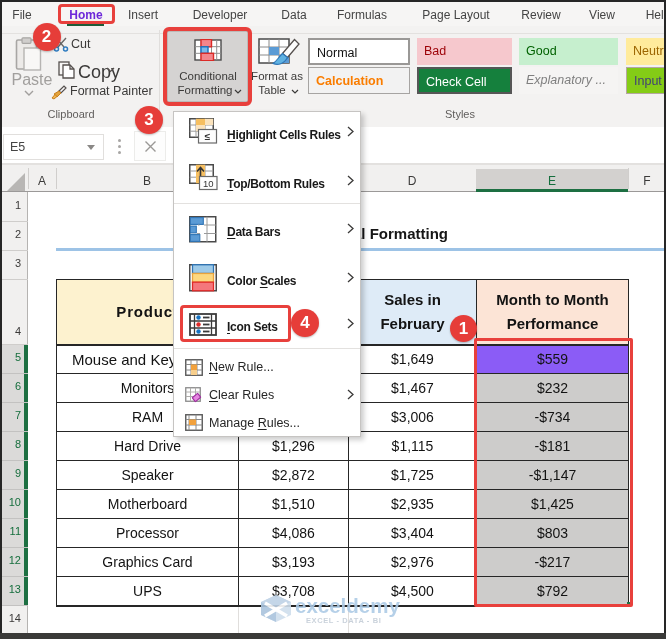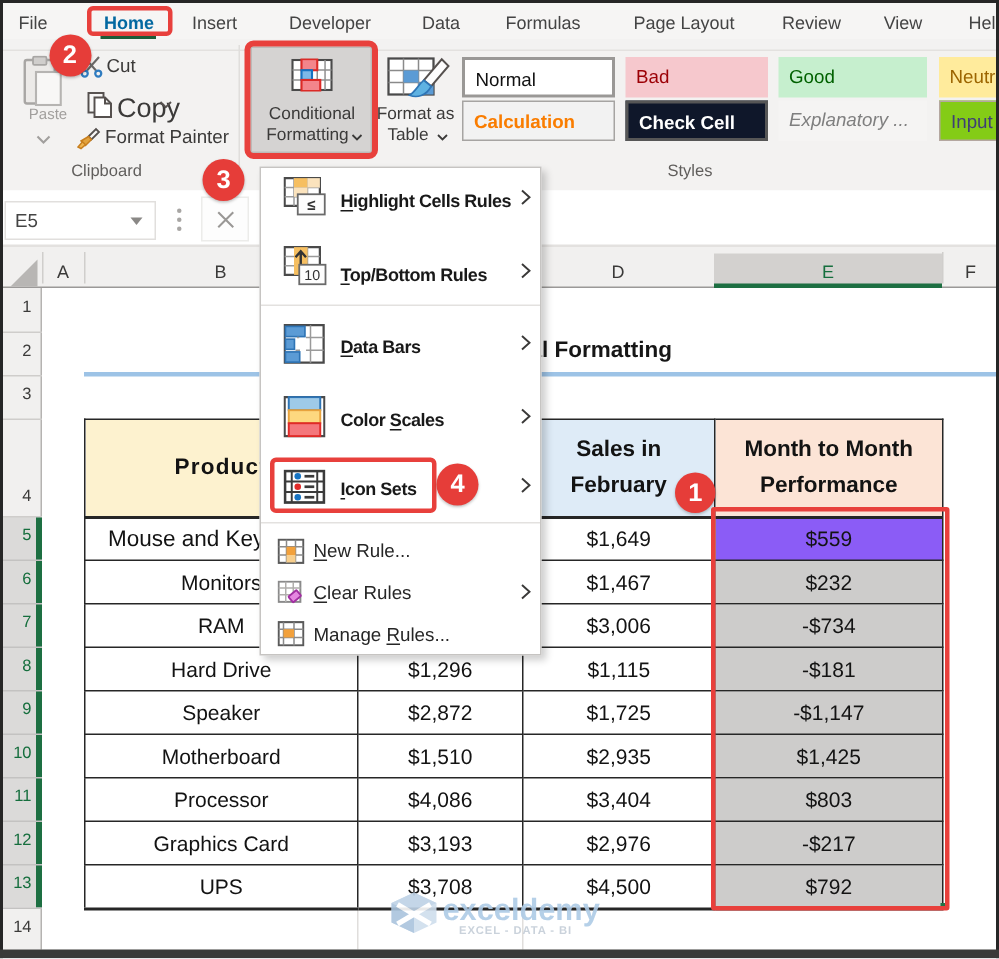--- a/index.html
+++ b/index.html
@@ -22,37 +22,37 @@
 </style>
 </head>
 <body>
 <div class="wrap">
 
 <div class="abs" style="left:0;top:0;width:666px;height:26px;background:#f6f5f4"></div>
 <div class="abs" style="left:0;top:26px;width:666px;height:101px;background:#f3f2f1"></div>
 <div class="abs" style="left:2px;top:33px;width:662px;height:1px;background:#e3e1df"></div>
 
 <div class="tab" style="left:22px">File</div>
-<div class="tab" style="left:86px;font-weight:bold;color:#0369a1">Home</div>
+<div class="tab" style="left:86px;font-weight:bold;color:#6d28d9">Home</div>
 <div class="tab" style="left:143px">Insert</div>
 <div class="tab" style="left:220px">Developer</div>
 <div class="tab" style="left:294px">Data</div>
 <div class="tab" style="left:362px">Formulas</div>
 <div class="tab" style="left:456px">Page Layout</div>
 <div class="tab" style="left:541px">Review</div>
 <div class="tab" style="left:602px">View</div>
 <div class="tab" style="left:658px">Help</div>
 <div class="abs" style="left:66.5px;top:23.5px;width:37.5px;height:2px;background:#1d5c38"></div>
 
 <svg class="abs" style="left:15px;top:37px" width="27" height="34" viewBox="0 0 27 34">
   <rect x="1.5" y="3" width="20" height="29" rx="1.5" fill="#eceae8" stroke="#a8a6a4" stroke-width="1.6"></rect>
   <rect x="7" y="0.8" width="9" height="5.5" rx="1" fill="#d0cecc" stroke="#a8a6a4" stroke-width="1.2"></rect>
   <rect x="9" y="11" width="16.5" height="22" fill="#f8f7f6" stroke="#b6b4b2" stroke-width="1.4"></rect>
 </svg>
-<div class="abs" style="left:32px;top:71px;transform:translateX(-50%);font-size:10px;color:#a19f9d">Paste</div>
+<div class="abs" style="left:32px;top:71px;transform:translateX(-50%);font-size:16px;color:#a19f9d">Paste</div>
 <svg class="abs" style="left:24px;top:90px" width="10" height="6" viewBox="0 0 10 6">
       <path d="M1 1 L5 5 L9 1" fill="none" stroke="#a19f9d" stroke-width="1.4"></path>
     </svg>
 
 <svg class="abs" style="left:53px;top:37px" width="16" height="15" viewBox="0 0 16 15">
   <path d="M3 1 L11 10 M13 1 L5 10" stroke="#6a6867" stroke-width="1.4" fill="none"></path>
   <circle cx="3.5" cy="12" r="2" fill="none" stroke="#2f7cc0" stroke-width="1.5"></circle>
   <circle cx="12.5" cy="12" r="2" fill="none" stroke="#2f7cc0" stroke-width="1.5"></circle>
 </svg>
 <div class="abs" style="left:71px;top:37px;font-size:12.5px;color:#3b3a39">Cut</div>
@@ -102,21 +102,21 @@
 <div class="abs" style="left:272px;top:84px;transform:translateX(-50%);font-size:11.5px;color:#3b3a39;white-space:nowrap">Table</div>
 <svg class="abs" style="left:291px;top:89px" width="8" height="5" viewBox="0 0 8 5">
       <path d="M1 1 L4 4 L7 1" fill="none" stroke="#3b3a39" stroke-width="1.2"></path>
     </svg>
 
 <div class="gal" style="left:308px;top:38px;width:102px;background:#fff;border:2px solid #9a9896;color:#111">Normal</div>
 <div class="gal" style="left:417px;top:38px;width:95px;background:#f6c8cd;color:#9c0006">Bad</div>
 <div class="gal" style="left:519px;top:38px;width:99px;background:#c6efce;color:#006100">Good</div>
 <div class="gal" style="left:626px;top:38px;width:40px;background:#ffeb9c;color:#9c6500">Neutral</div>
 <div class="gal" style="left:308px;top:67px;width:102px;background:#f2f2f2;border:1px solid #a6a4a2;color:#fa7d00;font-weight:bold">Calculation</div>
-<div class="gal" style="left:417px;top:67px;width:95px;background:#0f172a;border:2px solid #565656;color:#fff;font-weight:bold">Check Cell</div>
+<div class="gal" style="left:417px;top:67px;width:95px;background:#15803d;border:2px solid #565656;color:#fff;font-weight:normal">Check Cell</div>
 <div class="gal" style="left:519px;top:67px;width:99px;background:#f5f4f3;color:#7f7f7f;font-style:italic">Explanatory ...</div>
 <div class="gal" style="left:626px;top:67px;width:40px;background:#84cc16;border:1px solid #b4a7a0;color:#3f3f76">Input</div>
 <div class="abs" style="left:460px;top:108px;transform:translateX(-50%);font-size:11px;color:#605e5c">Styles</div>
 
 <div class="abs" style="left:2px;top:127px;width:662px;height:37px;background:#fff"></div>
 <div class="abs" style="left:2px;top:163px;width:662px;height:2px;background:#e3e1df"></div>
 <div class="abs" style="left:3px;top:134px;width:101px;height:26px;background:#fff;border:1px solid #e1dfdd;box-sizing:border-box"></div>
 <div class="abs" style="left:10px;top:140px;font-size:12.5px;color:#444">E5</div>
 <div class="abs" style="left:87px;top:145px;width:0;height:0;border-left:4.5px solid transparent;border-right:4.5px solid transparent;border-top:5px solid #8a8886"></div>
 <div class="abs" style="left:118px;top:139px;width:3px;height:3px;background:#a8a6a4;border-radius:50%"></div>

